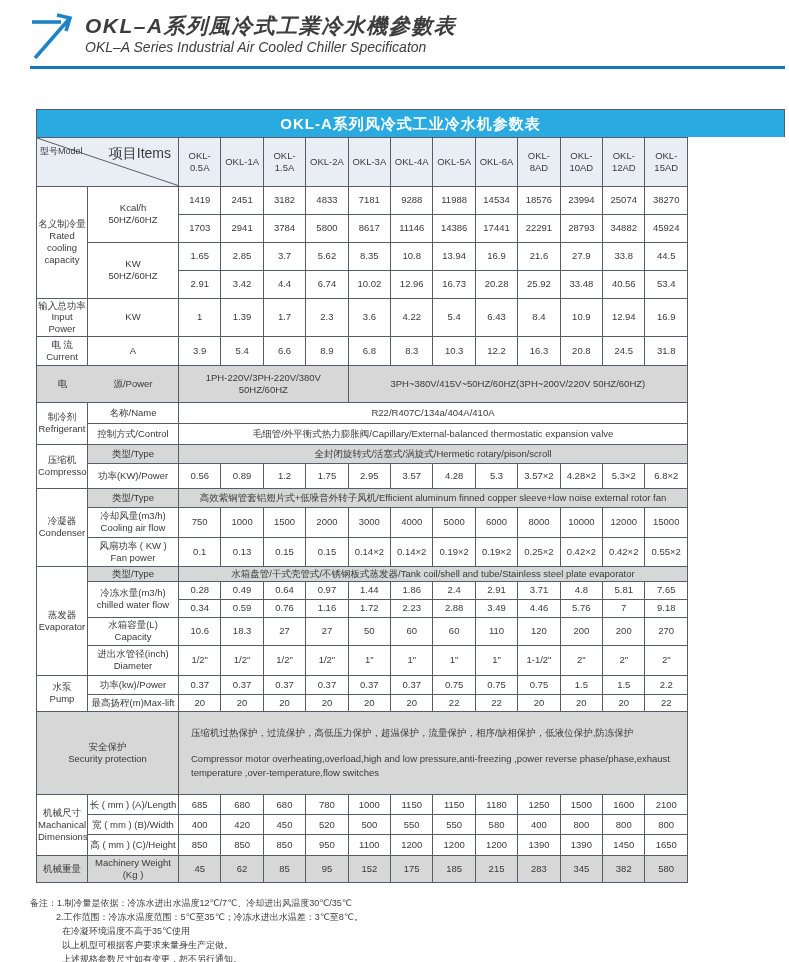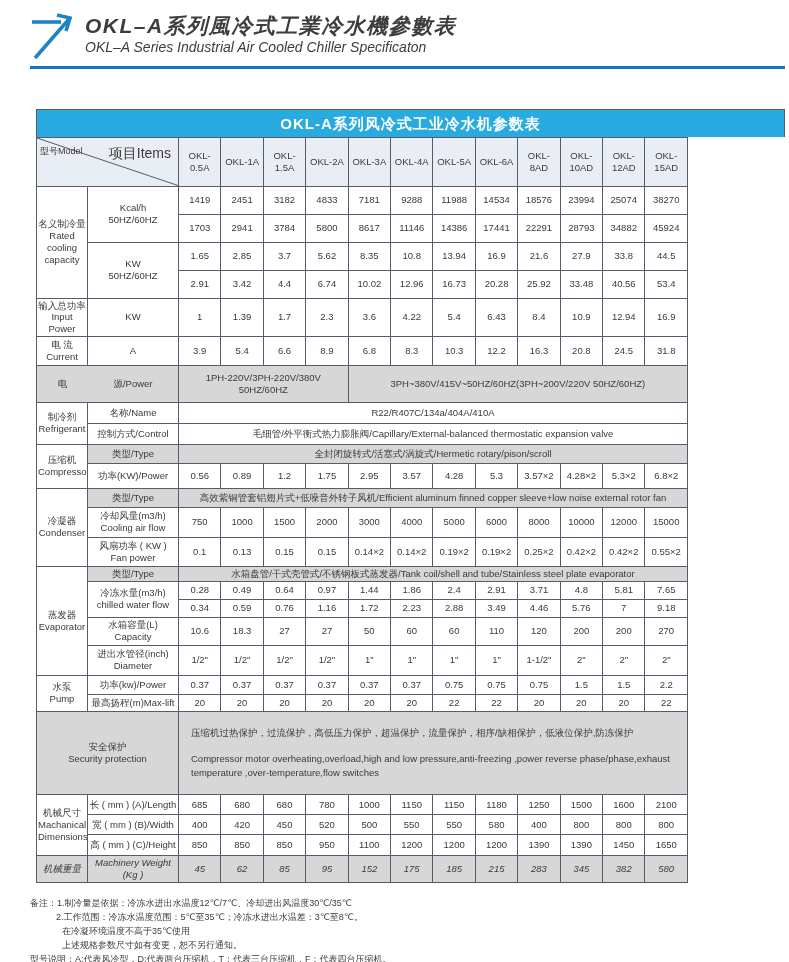--- a/index.html
+++ b/index.html
@@ -34,21 +34,21 @@
   .c-model{position:absolute;left:3px;top:8px;font-size:9px;}
   .c-items{position:absolute;right:7px;top:7px;font-size:14px;}
   .pwr{padding:0;}
   .pwr-label{display:flex;align-items:center;height:100%;}
   .pwr-label span:first-child{width:51px;text-align:center;}
   .pwr-label span:last-child{flex:1;text-align:center;}
   .secv{text-align:left;padding:2px 12px;}
   .secv div{line-height:1.5;}
   
   tr.h15{height:15px;} tr.h17{height:17px;} tr.h18{height:18px;} tr.h19{height:19px;}
-  tr.h20{height:20px;} tr.h21{height:21px;} tr.h25{height:25px;} tr.h26{height:26px;font-style:italic;}
+  tr.h20{height:20px;} tr.h21{height:21px;} tr.h25{height:25px;} tr.h26{height:26px;}
   tr.h27{height:27px;} tr.h28{height:28px;} tr.h29{height:29px;} tr.h30{height:30px;padding-left:12px;}
   tr.h31{height:31px;} tr.h55{height:55px;}
   
   .notes{margin-top:13px;width:757px;font-size:9px;color:#3c3c3c;}
   .nl{line-height:14px;white-space:pre-line;}
   .ind1{padding-left:26px;} .ind2{padding-left:32px;}
 </style>
 </head>
 <body>
 
@@ -459,18 +459,19 @@
         <td>580</td>
       </tr>
 
   </tbody>
 </table>
 
 <div class="notes">
   <div class="nl">备注：1.制冷量是依据：冷冻水进出水温度12℃/7℃、冷却进出风温度30℃/35℃</div>
   <div class="nl ind1">2.工作范围：冷冻水温度范围：5℃至35℃；冷冻水进出水温差：3℃至8℃。</div>
   <div class="nl ind2">在冷凝环境温度不高于35℃使用</div>
+  <div class="nl ind2">以上机型可根据客户要求来量身生产定做。</div>
   <div class="nl ind2">上述规格参数尺寸如有变更，恕不另行通知。</div>
   <div class="nl">型号说明：A:代表风冷型，D:代表两台压缩机，T：代表三台压缩机，F：代表四台压缩机。</div>
   <div class="nl">Notes:</div>
   <div class="nl">1. Rated cooling capacity is based on: chilled water inlet and outlet water temperature 12 ℃ / 7 ℃, the cooling air inlet and outlet temperature 30 ℃ / 35 ℃</div>
 
 </div>
 
 </body></html>

